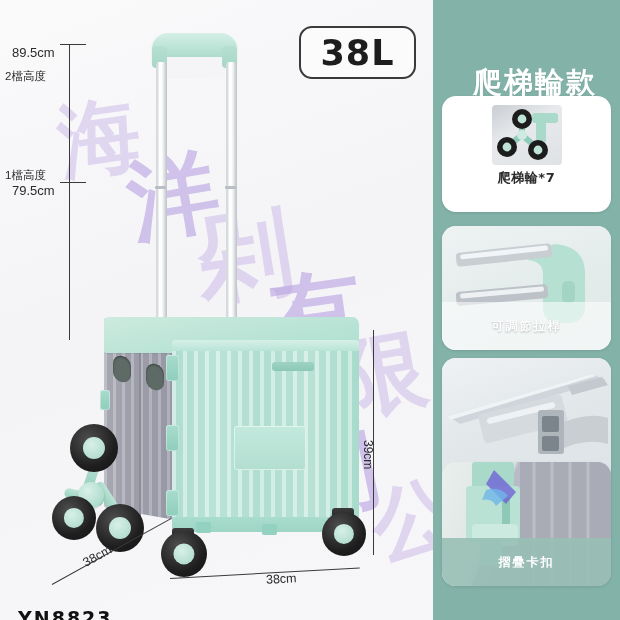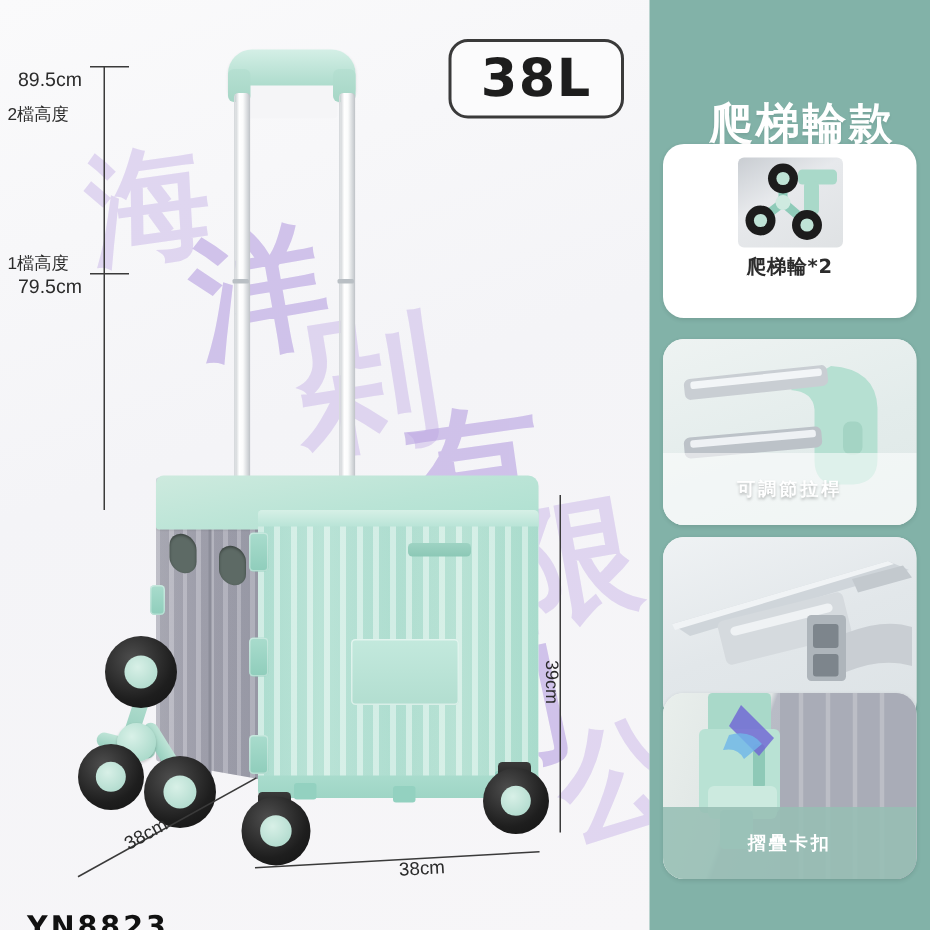--- a/index.html
+++ b/index.html
@@ -230,21 +230,21 @@
               </g>
               <circle cx="30" cy="14" r="10" fill="#1c1c1c"></circle>
                 <circle cx="30" cy="14" r="4.4" fill="#bfe3d6"></circle>
               <circle cx="15" cy="42" r="10" fill="#1c1c1c"></circle>
                 <circle cx="15" cy="42" r="4.4" fill="#bfe3d6"></circle>
               <circle cx="46" cy="45" r="10" fill="#1c1c1c"></circle>
                 <circle cx="46" cy="45" r="4.4" fill="#bfe3d6"></circle>
               <circle cx="30" cy="30" r="5" fill="#cfeae0"></circle>
             </svg>
           </div>
-          <div class="wh-cap">爬梯輪*2</div>
+          <div class="wh-cap">爬梯輪*7</div>
         </div>
       </div>
     </div>
 
     <div class="feat" id="feat-handle">
       <div class="photo" style="background:linear-gradient(160deg,#eef3f2 0%,#e3eceb 55%,#dfe8e7 100%);">
         <svg viewBox="0 0 169 124" width="169" height="124">
           <path d="M112 18 q30 2 31 28 l0 34 q0 16 -16 17 l-12 0 q-14 -1 -14 -16 l0 -34 q-1 -12 -16 -13z" fill="#b6e0d2"></path>
           <rect x="14" y="22" width="96" height="14" rx="4" fill="#c9ced3" transform="rotate(-6 62 29)"></rect>
           <rect x="14" y="62" width="92" height="14" rx="4" fill="#bcc2c8" transform="rotate(-5 60 69)"></rect>

